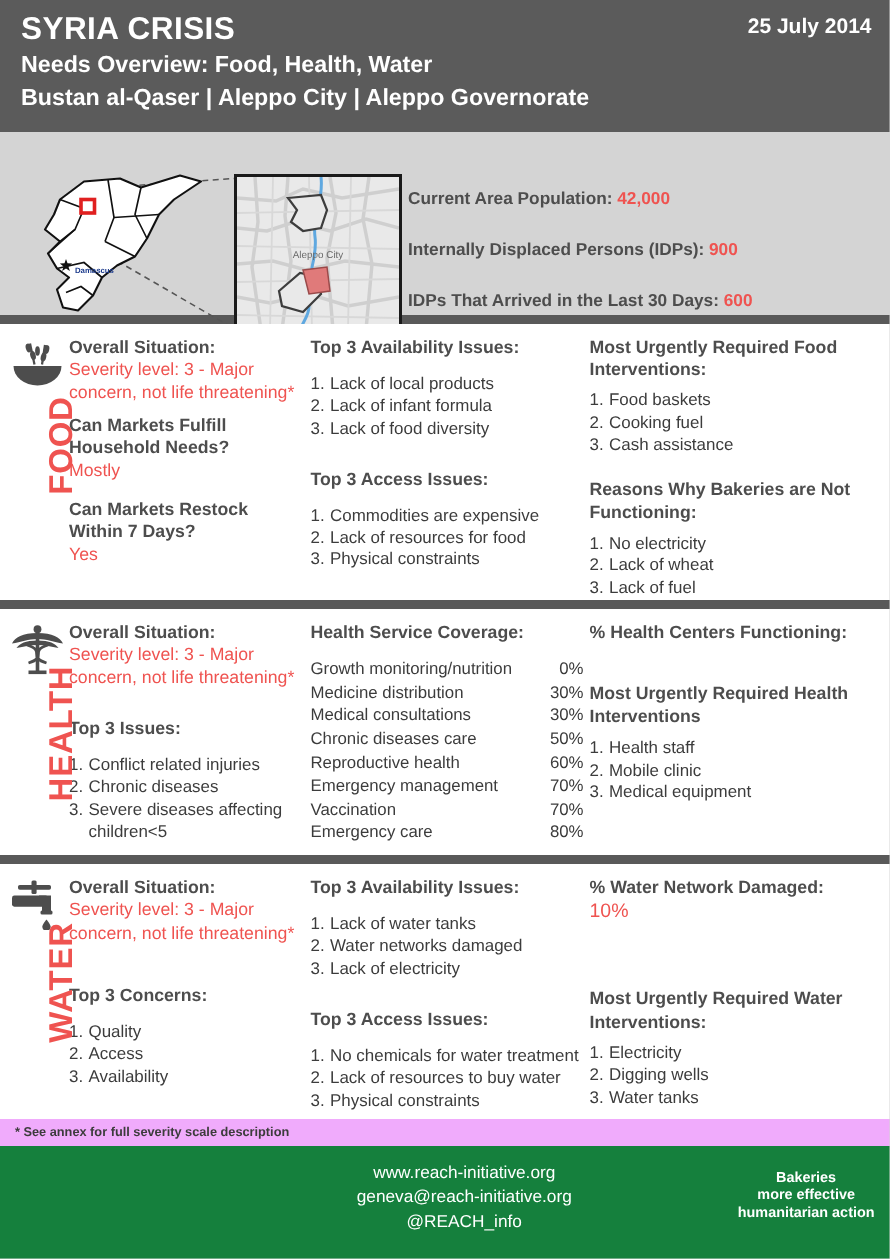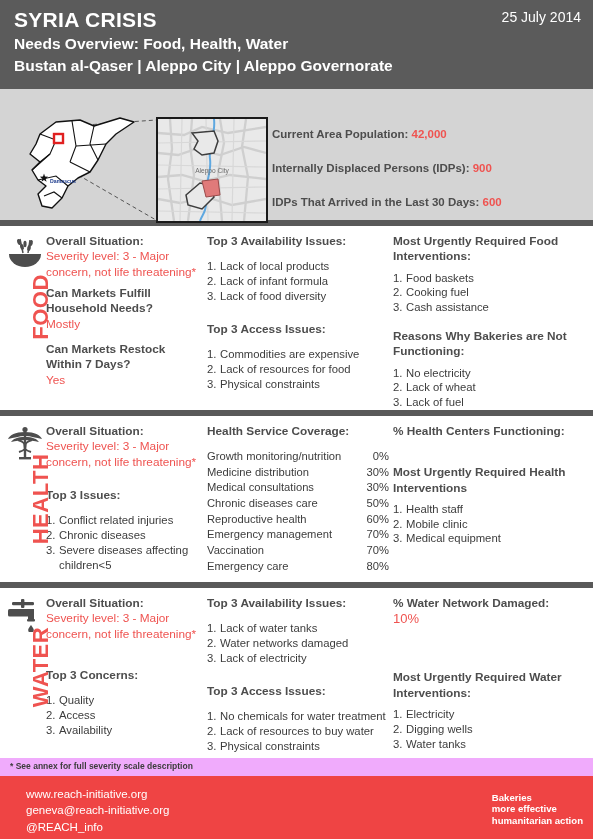--- a/index.html
+++ b/index.html
@@ -17,21 +17,21 @@
     background:#5b5b5b; color:#ffffff;
     padding:8px 12px 10px 14px;
     position:relative;
     height:96px;
   }
   .header h1 { font-size:21px; font-weight:bold; letter-spacing:.3px; line-height:1.18; }
   .header h2 { font-size:15.5px; font-weight:bold; line-height:1.45; }
   .header h3 { font-size:15.5px; font-weight:bold; line-height:1.45; }
   .header .date {
     position:absolute; right:12px; top:9px;
-    font-size:14px; font-weight:normal;
+    font-size:14px; font-weight:bold;
   }
 
   
   .mapband {
     background:#d4d4d4; height:124px;
     position:relative;
     margin-top:19px;
   }
   .syria-map { position:absolute; left:20px; top:6px; }
   .dash-line { position:absolute; left:0; top:0; pointer-events:none; }
@@ -94,23 +94,24 @@
   
   .annex {
     background:#f0abfc; height:18px;
     font-size:8.5px; font-weight:bold; color:#3c3c3c;
     padding:3px 0 0 10px;
     flex:none;
   }
 
   
   .footer {
-    background:#ef4444; flex:1;
+    background:#15803d; flex:1;
     position:relative; color:#ffffff;
-    padding:10px 0 4px 26px;
+    padding:10px 0 16px 26px;
+    text-align:center;
   }
   .footer .contact { font-size:11.5px; line-height:1.42; }
   .logo { position:absolute; right:10px; top:14px; display:flex; align-items:flex-start; }
   .logo .word { font-size:40px; font-weight:bold; letter-spacing:-1px; line-height:.84; }
   .logo .tag { font-size:9.6px; font-weight:bold; line-height:1.18; padding:2px 0 0 3px; }
 </style>
 </head>
 <body>
 
 <div class="page">

